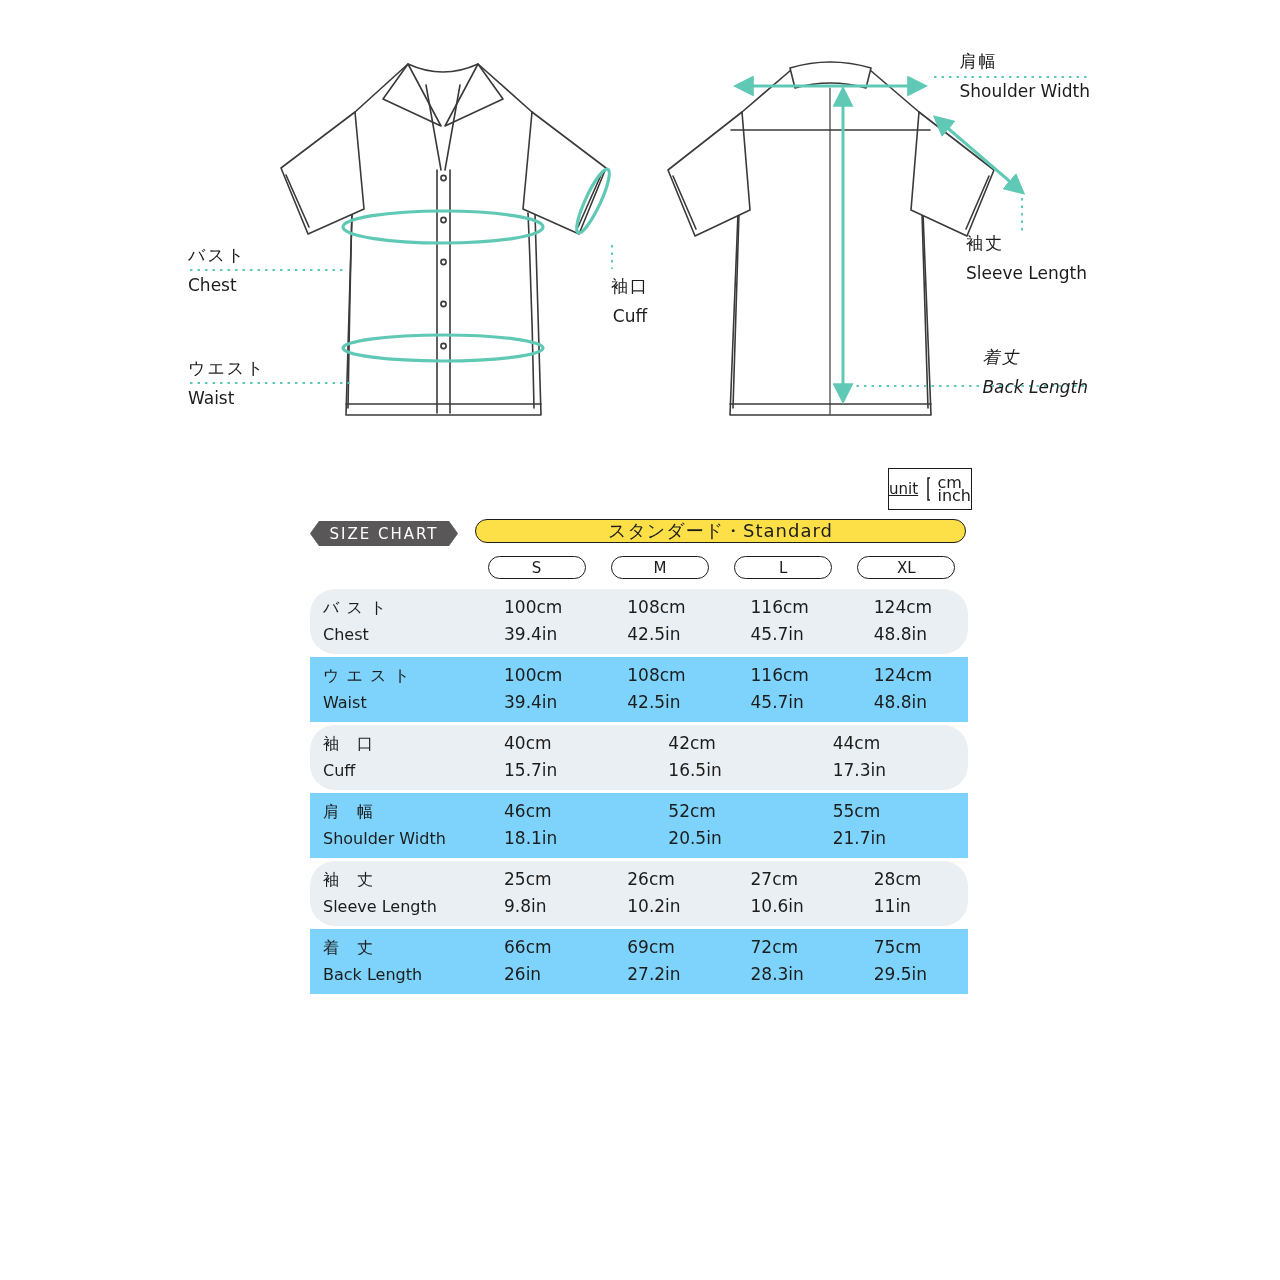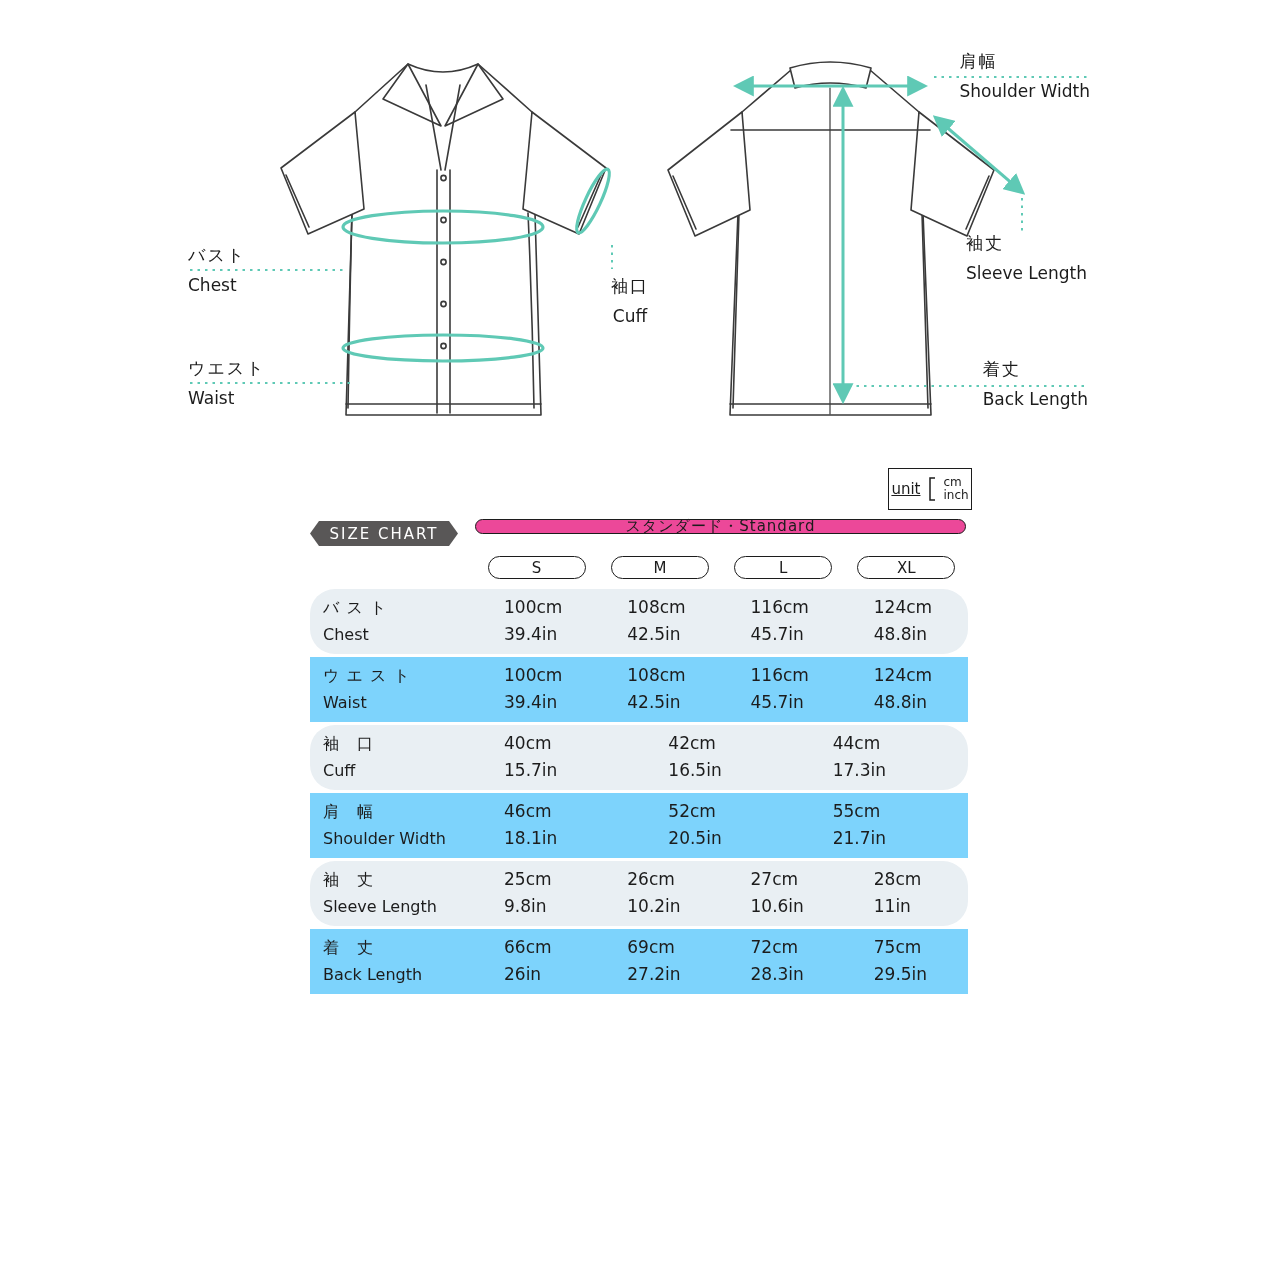--- a/index.html
+++ b/index.html
@@ -11,39 +11,39 @@
   
   .measure-label{position:absolute;font-size:17px;line-height:30px;white-space:nowrap;}
   .measure-label .jp{letter-spacing:2px;}
   .measure-label.align-right{text-align:left;}
   .measure-label.align-center{text-align:center;}
   .lbl-chest{left:188px;top:240px;}
   .lbl-waist{left:188px;top:353px;}
   .lbl-cuff{left:585px;top:271px;width:90px;}
   .lbl-shoulder{right:190px;top:46px;}
   .lbl-sleeve{right:193px;top:228px;}
-  .lbl-back{right:192px;top:354px;}
+  .lbl-back{right:192px;top:342px;font-style:italic;}
   
   .unit-box{
     position:absolute;left:888px;top:468px;width:84px;height:42px;box-sizing:border-box;
     border:1.5px solid #1c1c1c;display:flex;align-items:center;justify-content:center;gap:7px;
   }
   .unit-box .unit-word{font-size:15px;text-decoration:underline;}
-  .unit-box .units{display:flex;flex-direction:column;font-size:12px;line-height:13px;}
+  .unit-box .units{display:flex;flex-direction:column;font-size:16px;line-height:13px;}
   
   .size-chart-badge{
     position:absolute;left:310px;top:521px;width:148px;height:25px;
     background:#595757;color:#ffffff;font-size:15px;letter-spacing:2px;
     display:flex;align-items:center;justify-content:center;
     clip-path:polygon(9px 0%,calc(100% - 9px) 0%,100% 50%,calc(100% - 9px) 100%,9px 100%,0% 50%);
   }
   .standard-pill{
-    position:absolute;left:475px;top:519px;width:491px;height:15px;box-sizing:border-box;
-    border:1.5px solid #1c1c1c;border-radius:14px;background:#ec4899;
-    display:flex;align-items:center;justify-content:center;font-size:15px;letter-spacing:1px;
+    position:absolute;left:475px;top:519px;width:491px;height:24px;box-sizing:border-box;
+    border:1.5px solid #1c1c1c;border-radius:14px;background:#fde047;
+    display:flex;align-items:center;justify-content:center;font-size:18px;letter-spacing:1px;
   }
   .sizes-row{position:absolute;left:475px;top:556px;width:493px;display:flex;}
   .sizes-row .size-col{flex:1;display:flex;justify-content:center;}
   .size-pill{
     width:98px;height:23px;box-sizing:border-box;border:1.5px solid #1c1c1c;border-radius:12px;
     background:#fff;display:flex;align-items:center;justify-content:center;font-size:15px;
   }
   
   .size-table{position:absolute;left:310px;top:589px;width:658px;}
   .t-row{display:flex;margin-bottom:3px;padding:5px 0 6px 0;background:#7dd3fc;}

